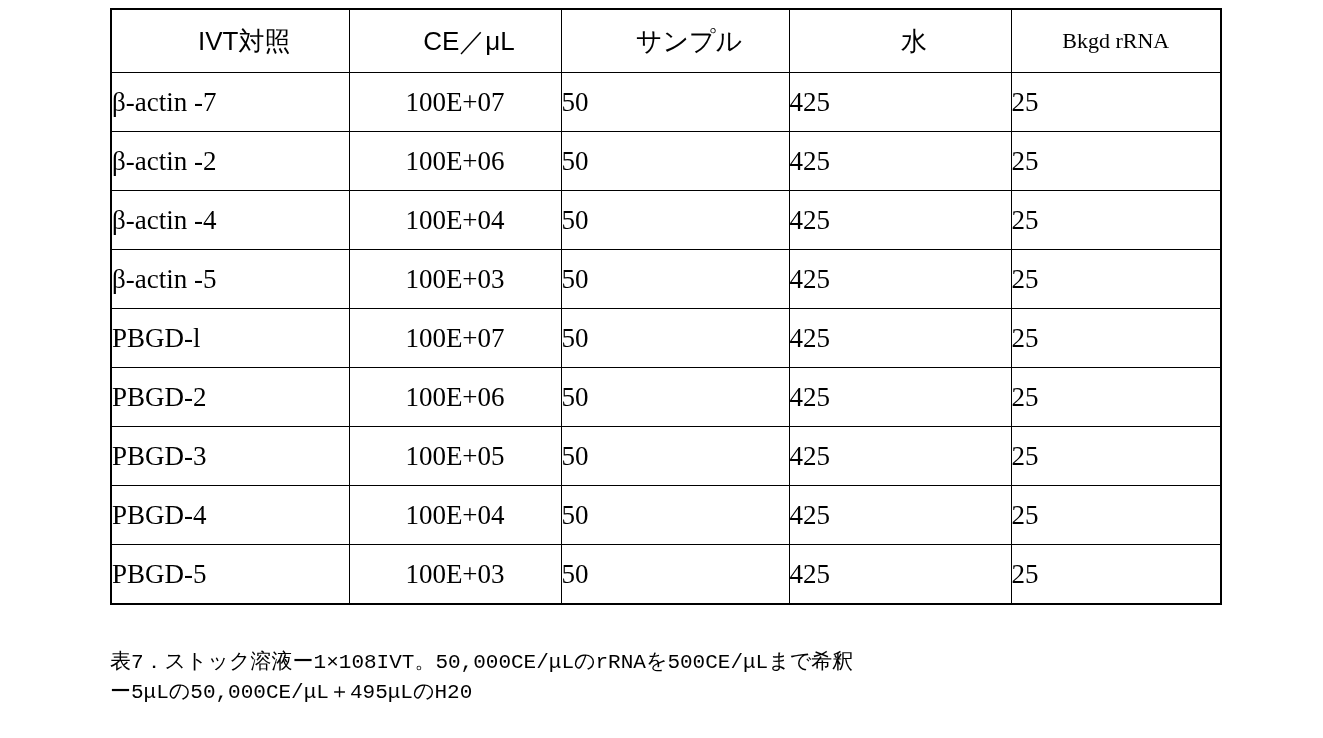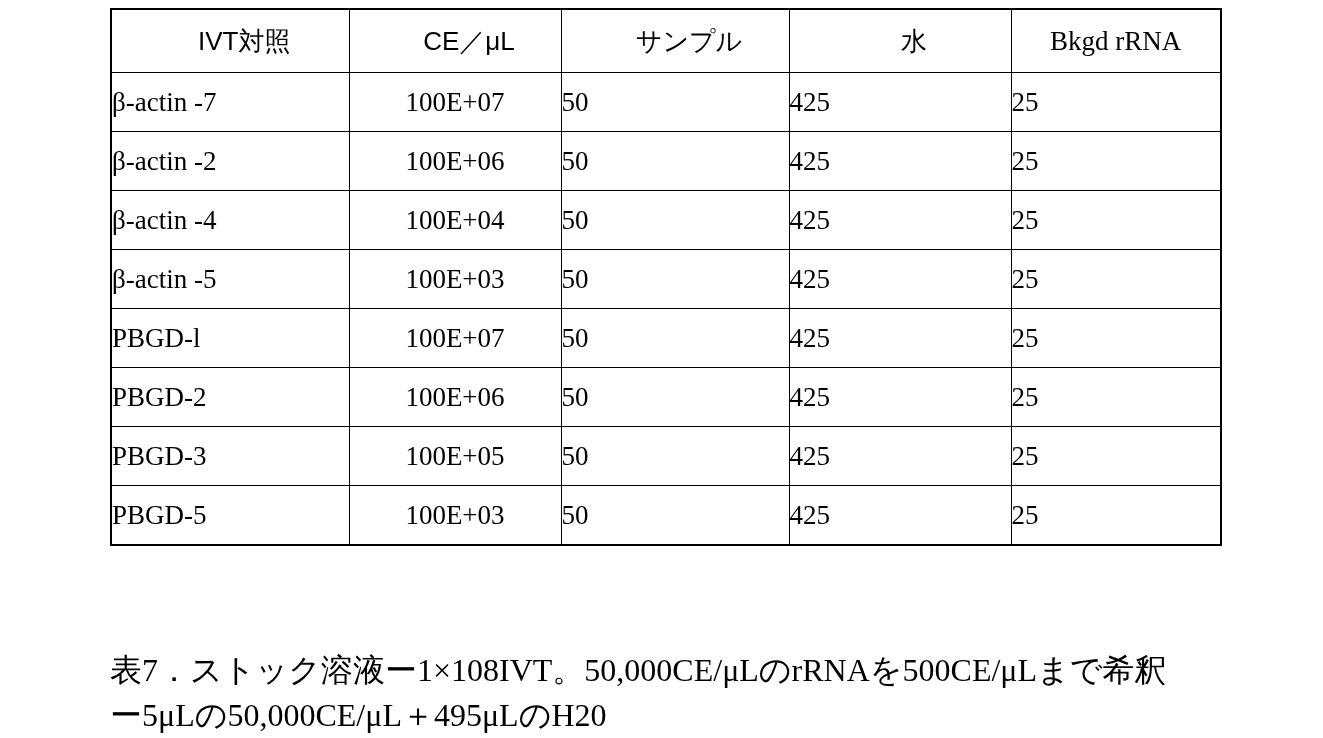--- a/index.html
+++ b/index.html
@@ -37,21 +37,21 @@
     padding: 0;
     margin: 0;
   }
   
   table.data-table {
     border: 2px solid #000000;
   }
   thead th {
     height: 62px;
     font-weight: normal;
-    font-size: 27px;
+    font-size: 22px;
     text-align: center;
     vertical-align: middle;
     border-bottom: 6px solid #000000;
   }
   thead th.jp {
     font-family: "Liberation Sans", sans-serif;
     font-size: 26px;
     padding-left: 28px;
   }
   tbody td {
@@ -74,22 +74,22 @@
   col.c2 { width: 212px; }
   col.c3 { width: 228px; }
   col.c4 { width: 222px; }
   col.c5 { width: 210px; }
 
   .caption {
     position: absolute;
     left: 110px;
     top: 648px;
     width: 1130px;
-    font-family: Liberation Serif, serif;
-    font-size: 32px;
+    font-family: Liberation Mono, monospace;
+    font-size: 21px;
     line-height: 1.42;
     color: #000000;
   }
   .caption div {
     white-space: nowrap;
   }
 </style>
 </head>
 <body>
 
@@ -157,20 +157,27 @@
           <td class="col-num">25</td>
         </tr>
         <tr>
           <td class="col-name">PBGD-3</td>
           <td class="col-ce">100E+05</td>
           <td class="col-num">50</td>
           <td class="col-num">425</td>
           <td class="col-num">25</td>
         </tr>
         <tr>
+          <td class="col-name">PBGD-4</td>
+          <td class="col-ce">100E+04</td>
+          <td class="col-num">50</td>
+          <td class="col-num">425</td>
+          <td class="col-num">25</td>
+        </tr>
+        <tr>
           <td class="col-name">PBGD-5</td>
           <td class="col-ce">100E+03</td>
           <td class="col-num">50</td>
           <td class="col-num">425</td>
           <td class="col-num">25</td>
         </tr>
       </tbody>
     </table>
   </div>
 

